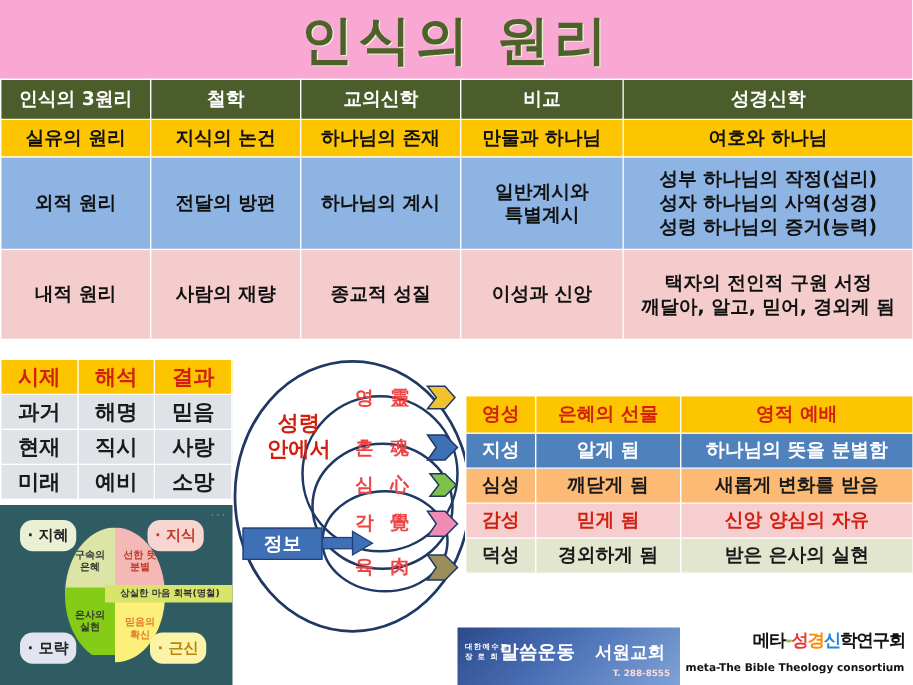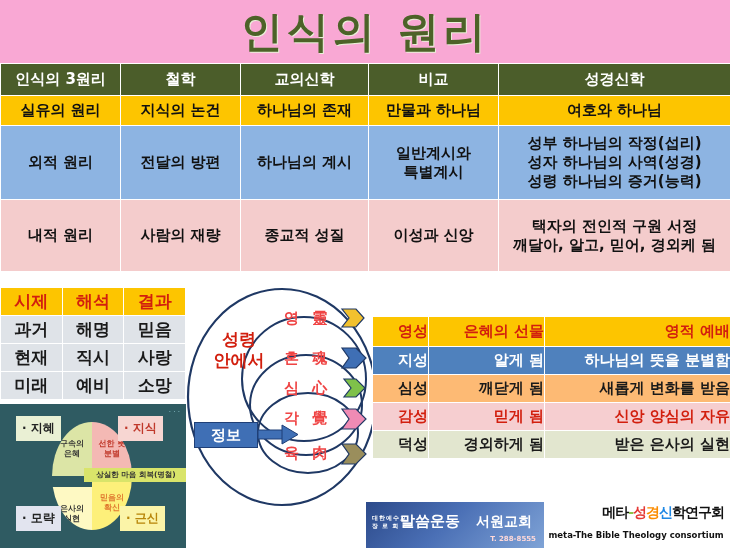--- a/index.html
+++ b/index.html
@@ -56,24 +56,24 @@
   }
   .pie-center{
     position:absolute; left:52px; top:18px; width:80px; height:108px;
     border-radius:50%; overflow:hidden;
   }
   .pq{ position:absolute; width:40px; height:54px; display:flex;
        align-items:center; justify-content:center; text-align:center;
        font-size:8px; font-weight:bold; line-height:1.3; }
   .pq-tl{ left:0; top:0; background:#dce5a6; color:#333; }
   .pq-tr{ left:40px; top:0; background:#f4b9b4; color:#c0392b; }
-  .pq-bl{ left:0; top:65px; background:#fef9c3; color:#333; }
+  .pq-bl{ left:0; top:48px; background:#84cc16; color:#333; }
   .pq-br{ left:40px; top:54px; background:#fdf07a; color:#e07a30; }
   .corner{
-    position:absolute; padding:4px 6px; border-radius:0;
+    position:absolute; padding:4px 6px; border-radius:10px;
     font-size:12px; font-weight:bold; white-space:nowrap;
   }
   .corner-tl{ left:16px; top:12px; background:#eaf0d4; color:#222; }
   .corner-tr{ left:118px; top:12px; background:#f7d6d2; color:#c0392b; }
   .corner-bl{ left:16px; top:102px; background:#e2e4ef; color:#222; }
   .corner-br{ left:120px; top:102px; background:#fbf4a8; color:#b8860b; }
   .pie-banner{
     position:absolute; left:84px; top:64px; width:104px; height:14px;
     background:#d9e46a; color:#333; font-size:7.5px; font-weight:bold;
     display:flex; align-items:center; justify-content:center;
@@ -99,21 +99,21 @@
     position:absolute; color:#ef4444; font-weight:bold; font-size:15px;
     white-space:nowrap; letter-spacing:4px;
   }
 
   
   .right-table{
     position:absolute; left:372px; top:316px; width:358px;
     border-collapse:collapse; table-layout:fixed;
   }
   .right-table td{
-    border:1px solid #ffffff; text-align:right; font-weight:bold;
+    border:1px solid #ffffff; text-align:center; font-weight:bold;
     height:28px; font-size:15px;
   }
   .rc1{width:56px}.rc2{width:116px}.rc3{width:186px}
   .rt-r0 td{ background:#fdc500; color:#d21f0e; height:30px; }
   .rt-r1 td{ background:#4f81bd; color:#ffffff; }
   .rt-r2 td{ background:#fdba74; color:#1a1a1a; }
   .rt-r3 td{ background:#f6ced0; color:#d21f0e; }
   .rt-r4 td{ background:#e2e6cf; color:#1a1a1a; }
 
   

